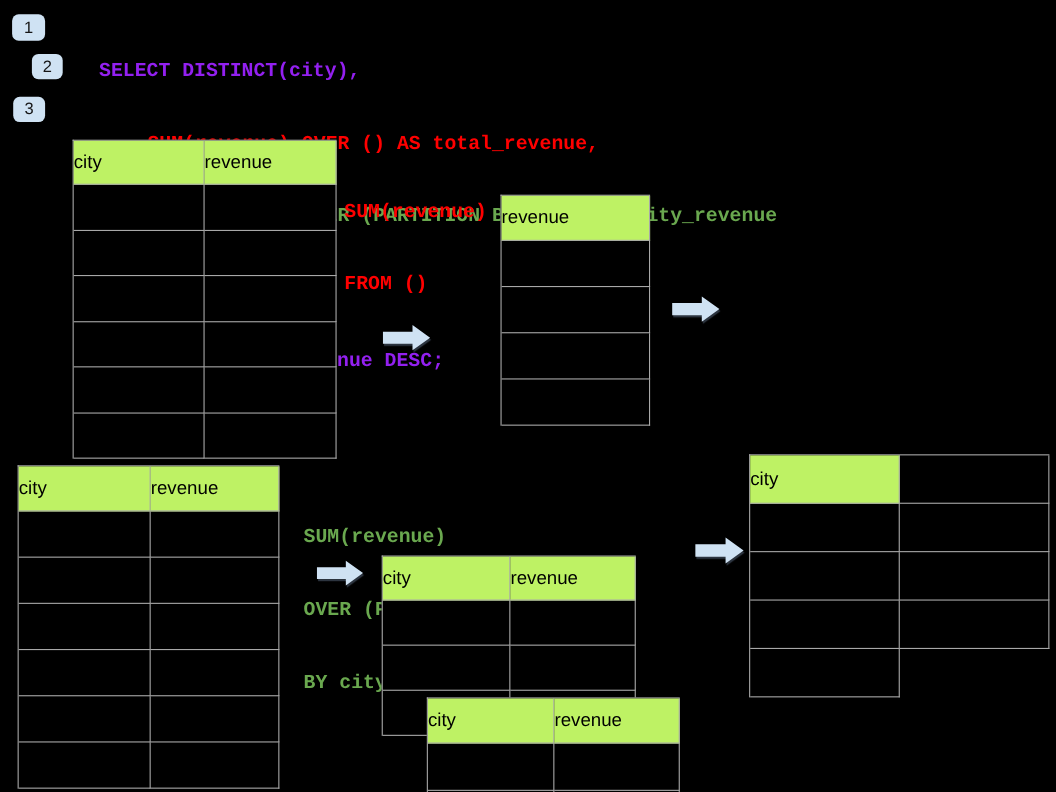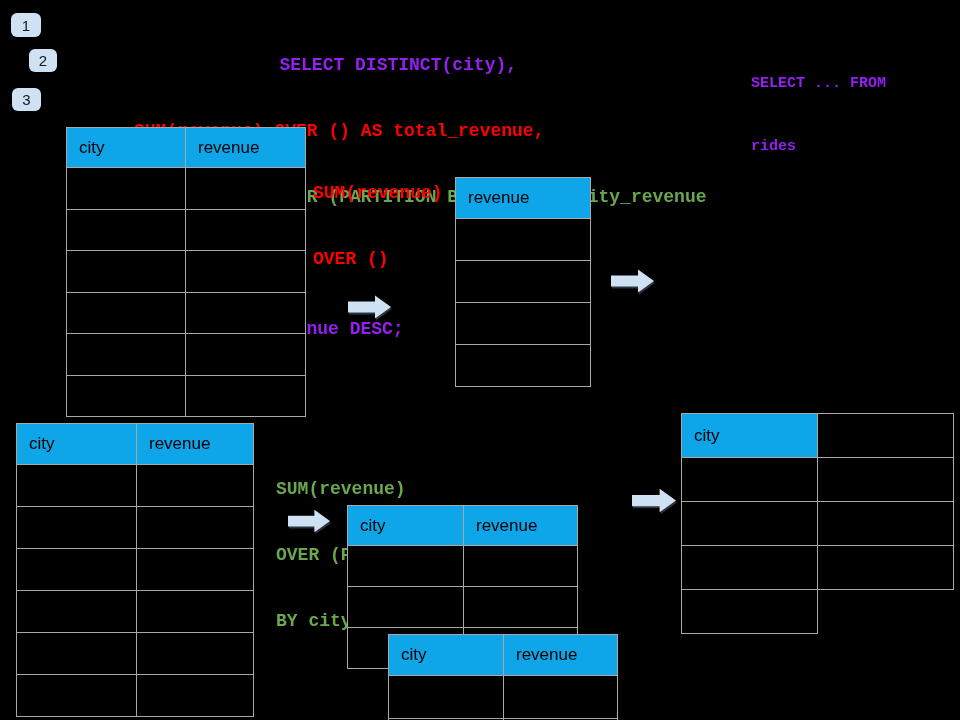--- a/index.html
+++ b/index.html
@@ -14,38 +14,38 @@
   .b1{left:11px;top:13px;width:30px;height:24px;}
   .b2{left:29px;top:49px;width:28px;height:23px;}
   .b3{left:12px;top:88px;width:29px;height:23px;}
 
   
   .sql{position:absolute;left:0;top:10px;font:bold 18px "Liberation Mono",monospace;
        line-height:22px;white-space:pre;}
   .c-purple{color:#9320f0;}
   .c-red{color:#ff0000;}
   .c-green{color:#6aa84f;}
-  .ind-a{padding-left:90px;text-align:center;}
+  .ind-a{padding-left:90px;}
   .ind-b{padding-left:134px;}
   .ind-c{padding-left:112px;}
 
   .side-note{position:absolute;left:751px;top:31px;font:bold 15px "Liberation Mono",monospace;
              line-height:21px;white-space:pre;color:#9320f0;}
 
   .annot{position:absolute;font:bold 18px "Liberation Mono",monospace;line-height:22px;
          white-space:pre;}
   .annot-total{left:313px;top:138px;color:#ff0000;}
   .annot-partition{left:276px;top:434px;color:#6aa84f;}
 
   
   .tbl{position:absolute;display:grid;background:#000;
        border-top:1px solid #a8a8a8;border-left:1px solid #a8a8a8;}
   .cell{border-right:1px solid #a8a8a8;border-bottom:1px solid #a8a8a8;box-sizing:border-box;}
-  .th{background:#0ea5e9;color:#000;font:17px "Liberation Sans",sans-serif;
-      display:flex;align-items:center;padding-left:12px;}
+  .th{background:#bef264;color:#000;font:17px "Liberation Sans",sans-serif;
+      display:flex;align-items:center;}
   .t-a{left:66px;top:127px;grid-template-columns:119px 120px;grid-template-rows:40px;grid-auto-rows:41.5px;}
   .t-b{left:455px;top:177px;grid-template-columns:135px;grid-template-rows:41px;grid-auto-rows:42px;}
   .t-c{left:16px;top:423px;grid-template-columns:120px 117px;grid-template-rows:41px;grid-auto-rows:42px;}
   .t-d{left:347px;top:505px;grid-template-columns:116px 114px;grid-template-rows:40px;grid-auto-rows:41px;}
   .t-e{left:388px;top:634px;grid-template-columns:115px 114px;grid-template-rows:41px;grid-auto-rows:43px;}
   .t-f{left:681px;top:413px;grid-template-columns:136px 136px;grid-template-rows:44px;grid-auto-rows:44px;}
 
   
   .arrow{position:absolute;filter:drop-shadow(1px 2px 0 rgba(80,95,115,0.55));}
   .a1{left:348px;top:295px;width:44px;height:24px;}
@@ -63,28 +63,24 @@
   <div class="badge b3">3</div>
 
   <div class="sql">
     <div class="ind-a c-purple">SELECT DISTINCT(city),</div>
     <div class="ind-b c-red">SUM(revenue) OVER () AS total_revenue,</div>
     <div class="ind-b c-green">SUM(revenue) OVER (PARTITION BY city) as city_revenue</div>
     <div class="ind-c c-purple">FROM rides</div>
     <div class="ind-c c-purple">ORDER by city_revenue DESC;</div>
   </div>
 
-  <div class="side-note">
-    <div>SELECT ... FROM</div>
-    <div>rides</div>
-  </div>
 
   <div class="annot annot-total">
     <div>SUM(revenue)</div>
-    <div>OVER ()</div>
+    <div>FROM ()</div>
   </div>
 
   <div class="annot annot-partition">
     <div>SUM(revenue)</div>
     <div>OVER (PARTITION</div>
     <div>BY city)</div>
   </div>
 
   <div class="tbl t-a">
       <div class="cell th">city</div>

